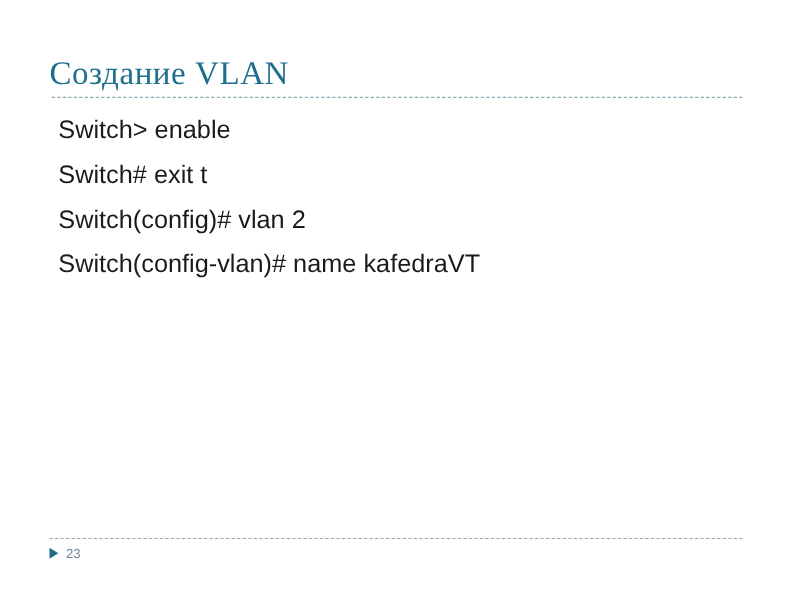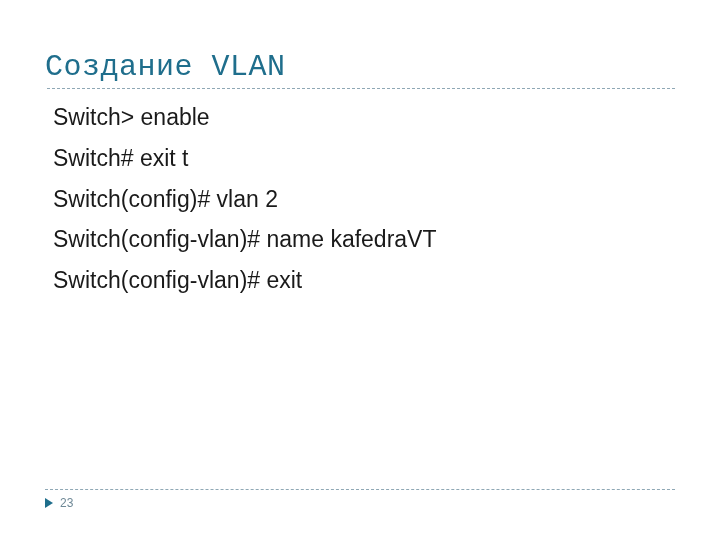--- a/index.html
+++ b/index.html
@@ -16,21 +16,21 @@
       height: 100%;
       padding: 50px 45px 30px 45px;
       position: relative;
     }
     .title {
       color: #1f6e8c;
       font-size: 30px;
       font-weight: 400;
       letter-spacing: 0.5px;
       margin-bottom: 4px;
-      font-family: Liberation Mono, monospace;
+      font-family: Liberation Serif, serif;
     }
     .hr-top {
       border: none;
       border-top: 1.5px dashed #8fa8b5;
       margin-bottom: 14px;
       margin-left: 2px;
     }
     .content {
       padding-left: 8px;
     }
@@ -75,21 +75,20 @@
 <body>
 
 <div class="slide">
   <h1 class="title">Создание VLAN</h1>
   <hr class="hr-top">
   <div class="content">
     <p class="line">Switch&gt; enable</p>
     <p class="line">Switch# exit t</p>
     <p class="line">Switch(config)# vlan 2</p>
     <p class="line">Switch(config-vlan)# name kafedraVT</p>
-    <p class="line">Switch(config-vlan)# exit</p>
   </div>
   <div class="footer">
     <hr class="hr-bottom">
     <div class="footer-row">
       <span class="bullet-icon"></span>
       <span class="page-num">23</span>
     </div>
   </div>
 </div>
 

